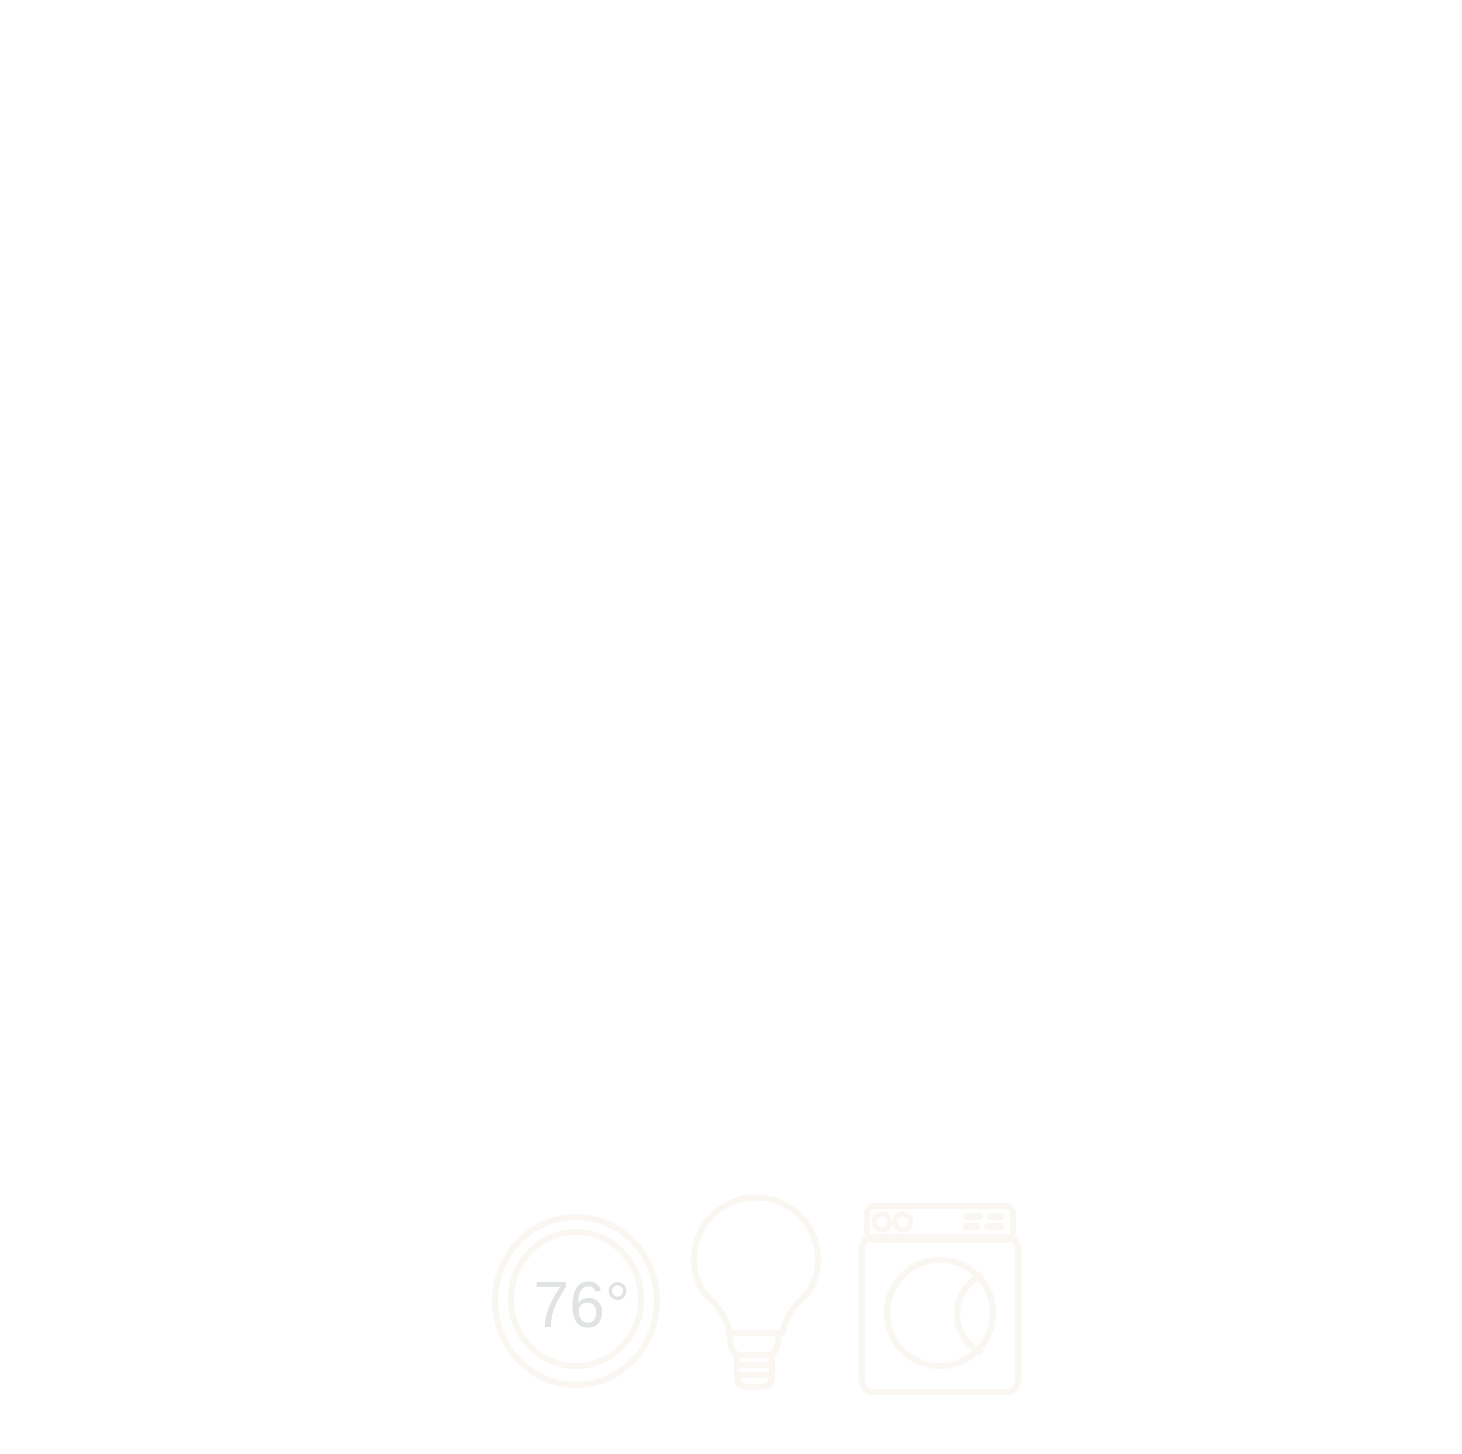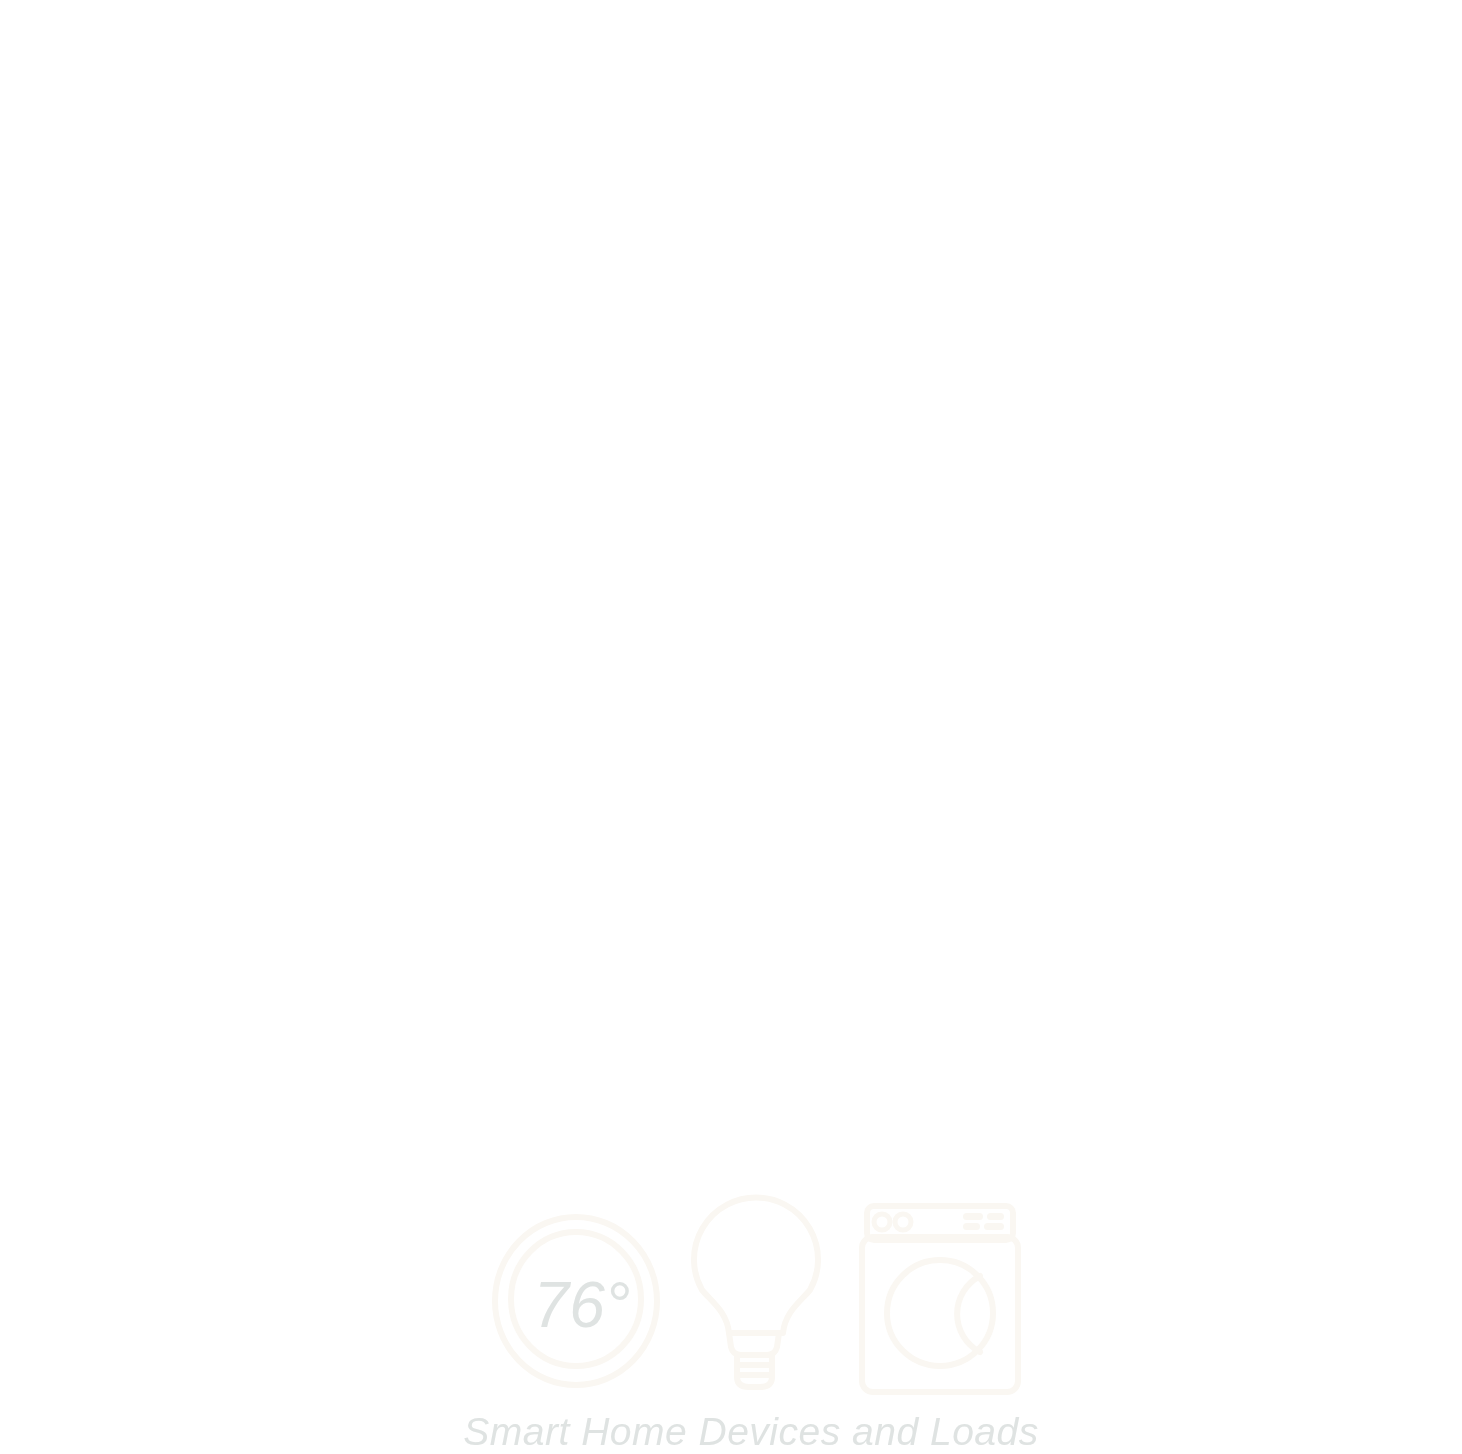--- a/index.html
+++ b/index.html
@@ -10,21 +10,20 @@
     width: 1462px;
     height: 1454px;
     position: relative;
     overflow: hidden;
     background: var(--background, #ffffff);
     font-family: "Liberation Sans", sans-serif;
   }
   .canvas {
     position: absolute;
     inset: 0;
-    font-style: italic;
   }
   .illustration-svg {
     position: absolute;
     left: 0;
     top: 0;
     width: 1462px;
     height: 1454px;
     display: block;
   }
   .illustration-svg .stroke {
@@ -89,14 +88,13 @@
       <circle class="stroke-thin" cx="903" cy="1222" r="8"></circle>
       <rect class="fill" x="963" y="1213" width="20" height="7" rx="3.5"></rect>
       <rect class="fill" x="987" y="1213" width="17" height="7" rx="3.5"></rect>
       <rect class="fill" x="963" y="1223" width="17" height="7" rx="3.5"></rect>
       <rect class="fill" x="984" y="1223" width="20" height="7" rx="3.5"></rect>
       <circle class="stroke" cx="940" cy="1313" r="53"></circle>
       <path class="stroke" d="M 980 1276 A 43 43 0 0 0 980 1352"></path>
     </g>
   </svg>
 
-  <div class="caption">Smart Home Devices and Loads</div>
 </div>
 
 </body></html>

